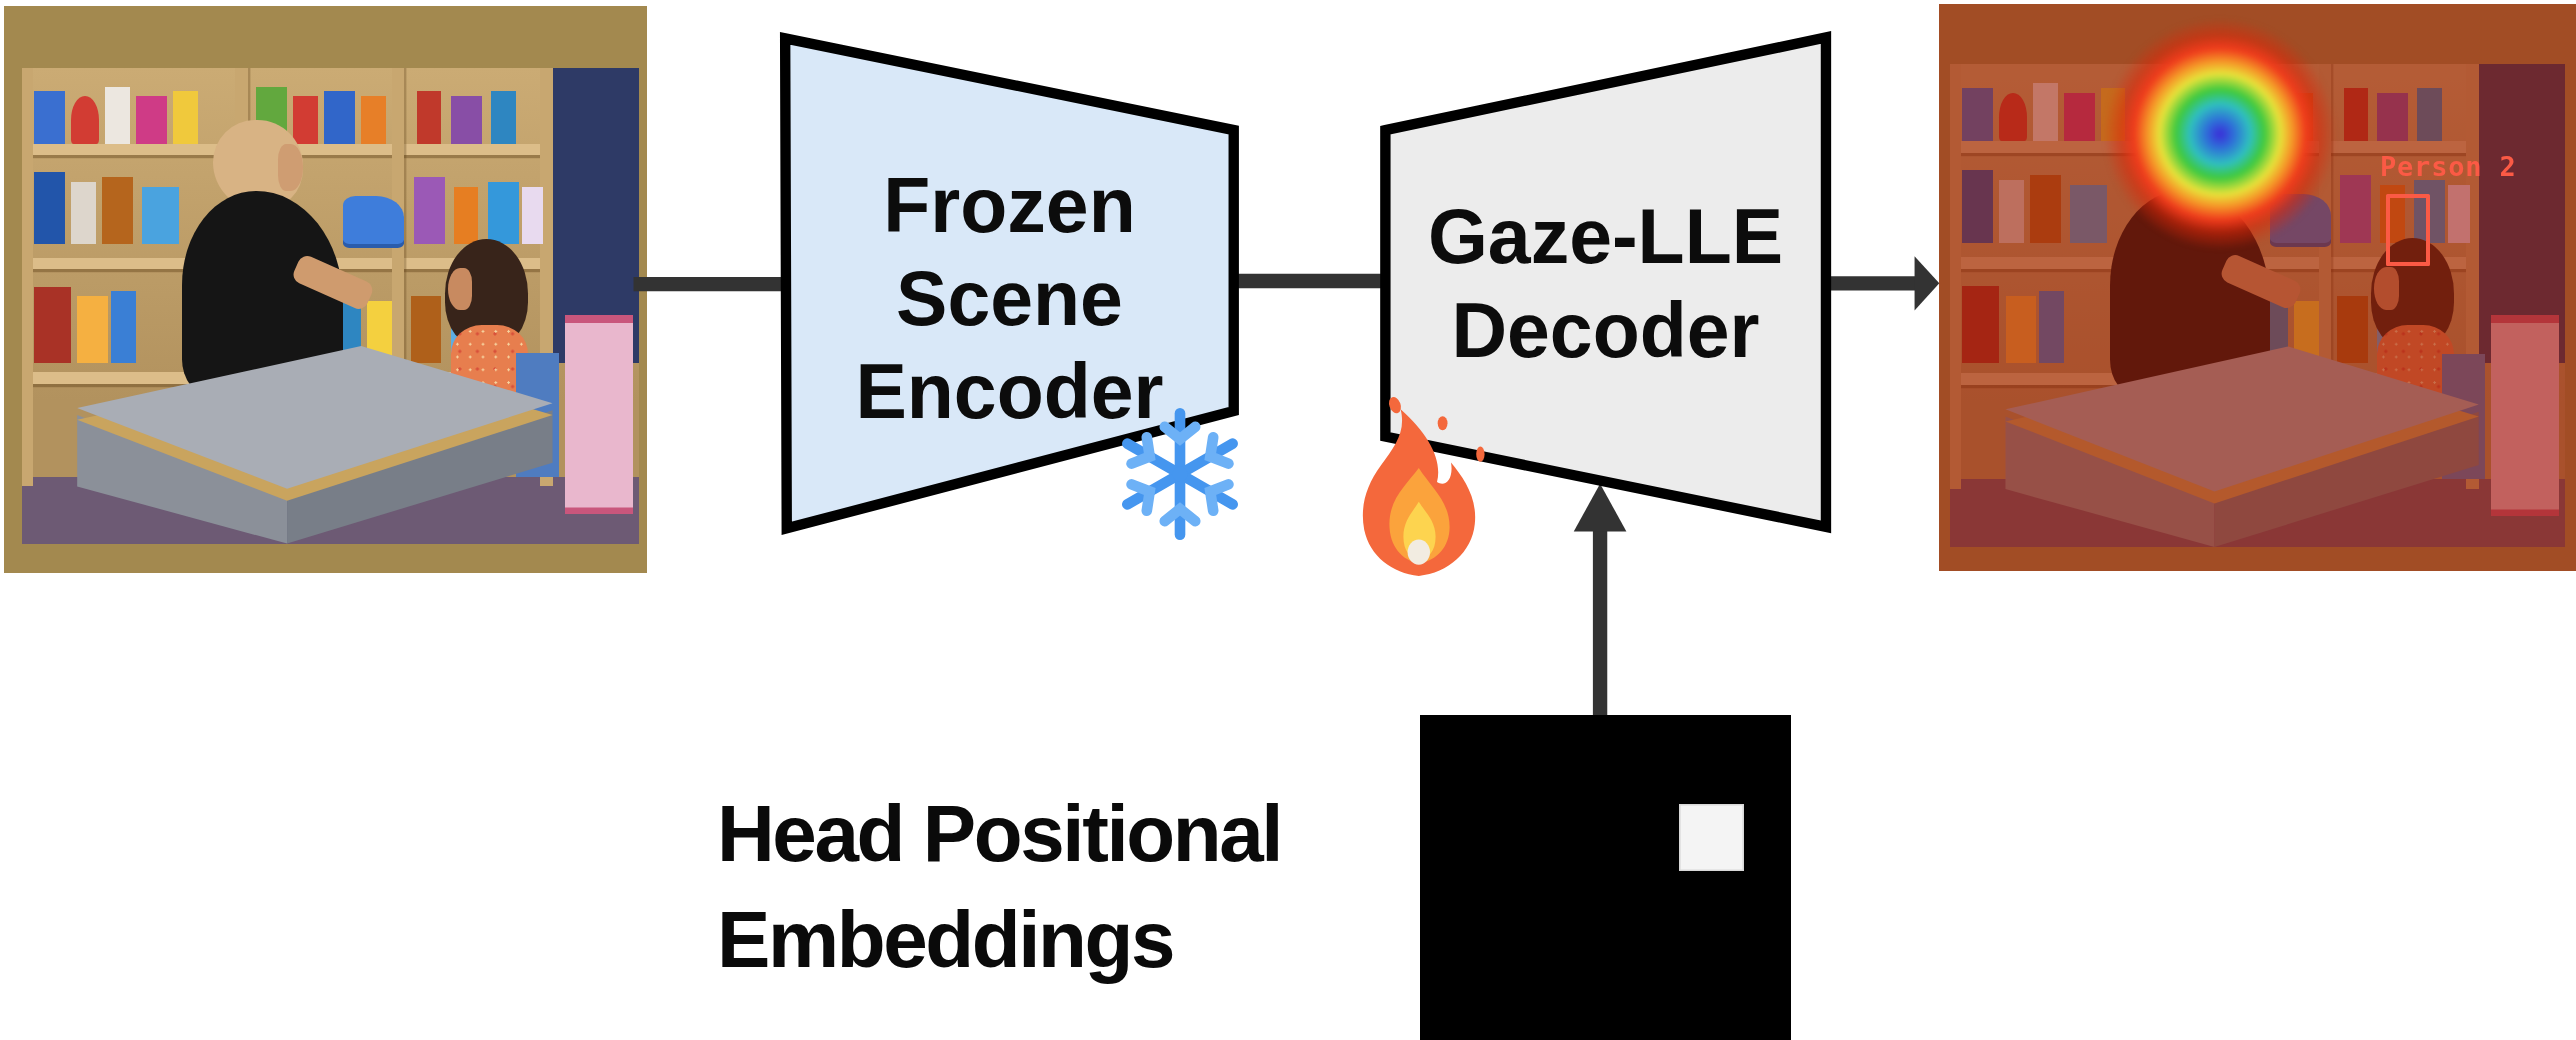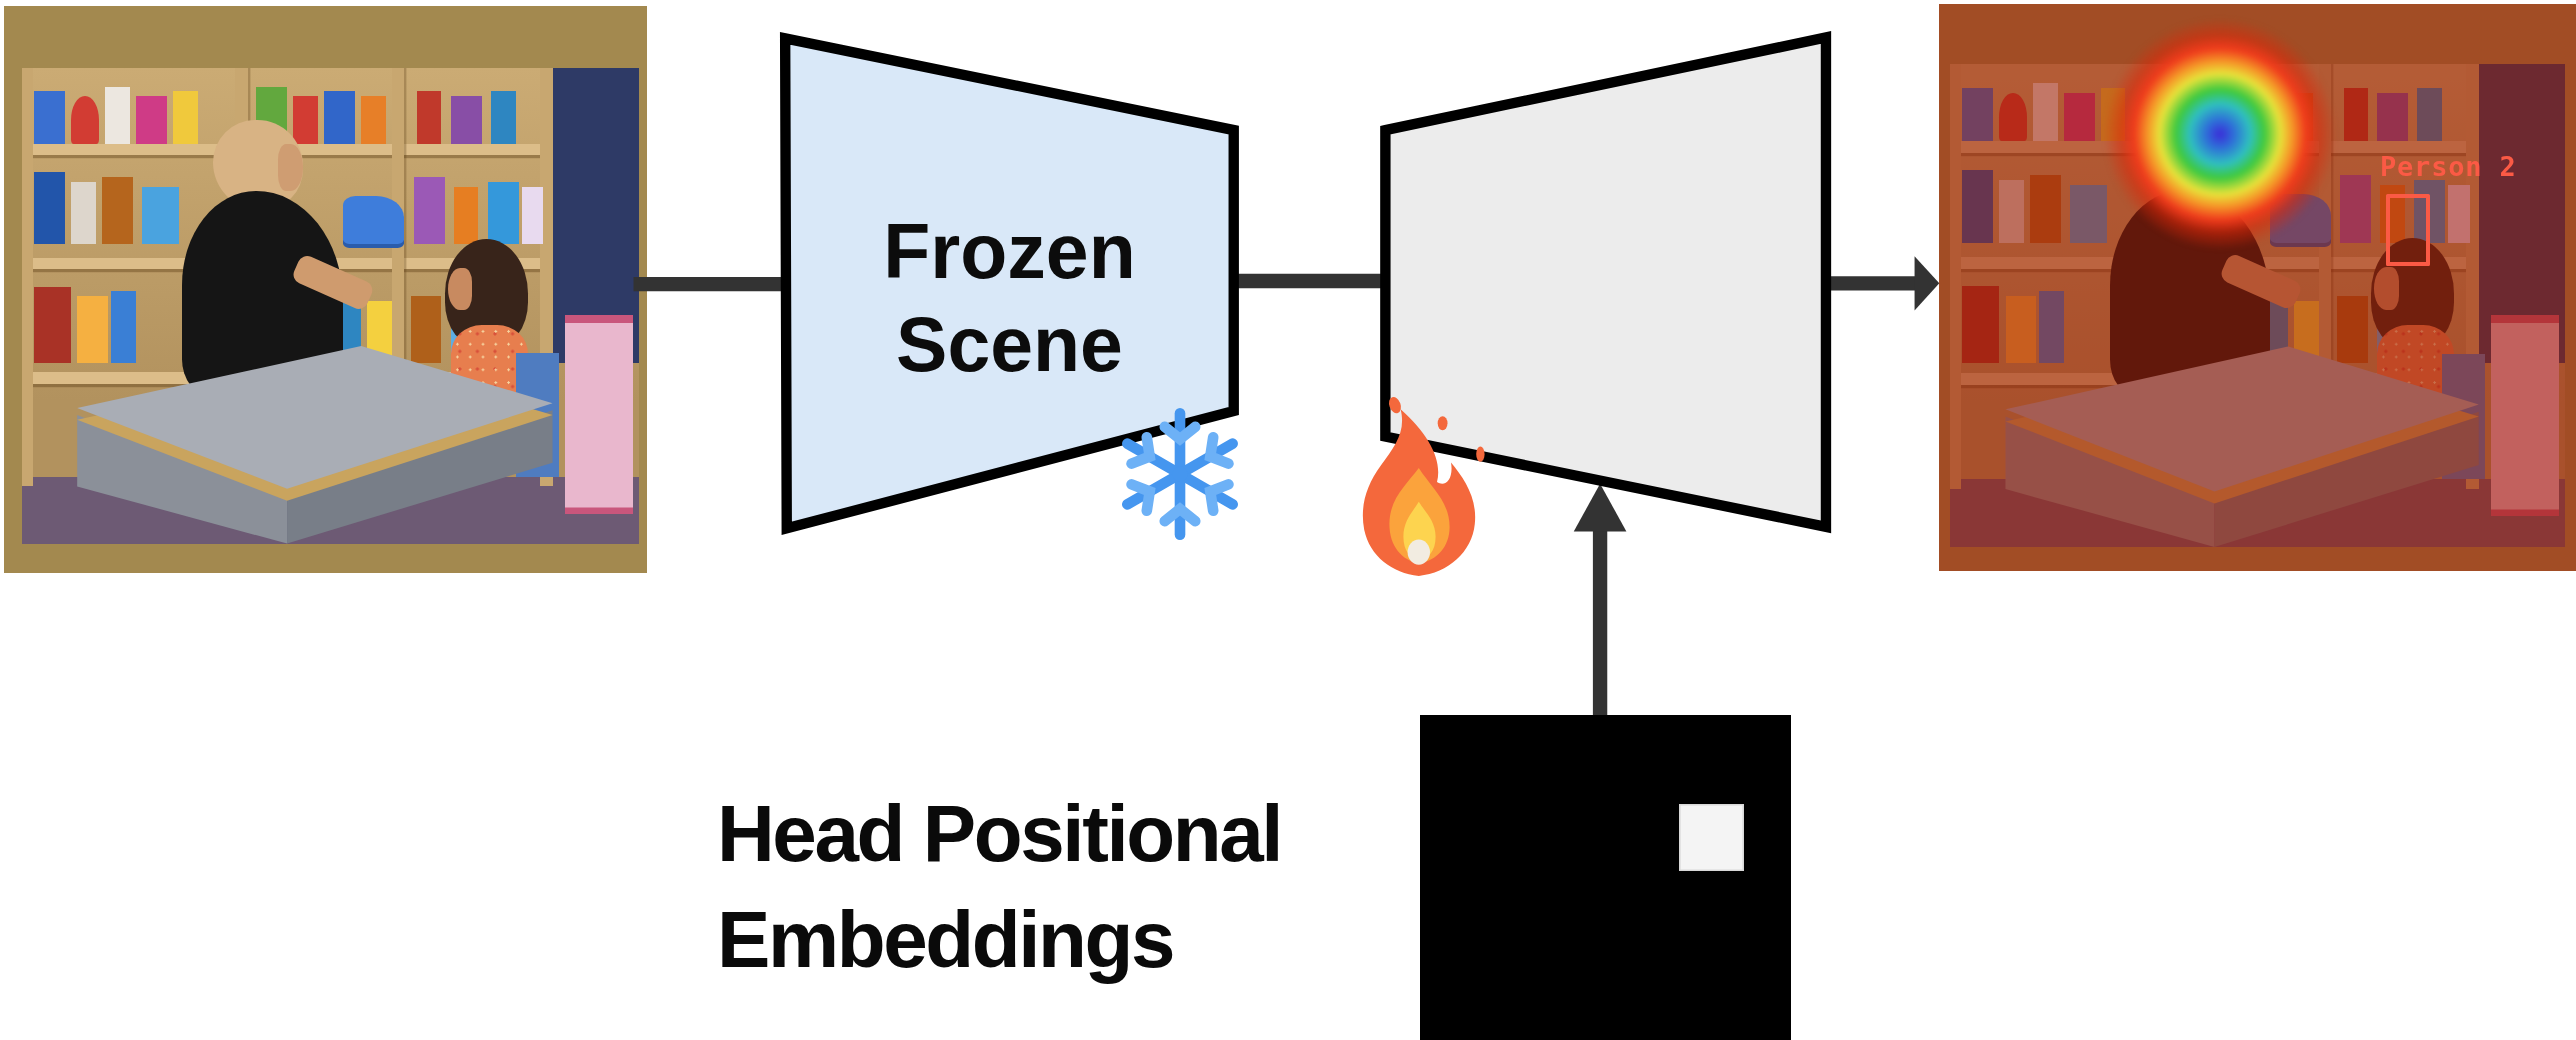--- a/index.html
+++ b/index.html
@@ -191,20 +191,25 @@
     <line x1="2004" y1="897" x2="2004" y2="664" style="stroke:var(--arrow);stroke-width:18;"></line>
     <polygon points="1971,666 2037,666 2004,606" style="fill:var(--arrow);"></polygon>
 
     <polygon points="983,48 1545,163 1545,515 985,662" style="fill:var(--encoder-fill);stroke:var(--block-stroke);stroke-width:13;stroke-linejoin:miter;"></polygon>
     <polygon points="1735,163 2287,47 2287,660 1735,547" style="fill:var(--decoder-fill);stroke:var(--block-stroke);stroke-width:13;stroke-linejoin:miter;"></polygon>
   </svg>
 
   <div class="block-label enc-label layer3">
     <div>Frozen</div>
     <div>Scene</div>
+    <div>Encoder</div>
+  </div>
+  <div class="block-label dec-label layer3">
+    <div>Gaze-LLE</div>
+    <div>Decoder</div>
   </div>
 
   <svg class="abs layer4" style="left:1104px;top:398px;" width="152" height="152" viewBox="-50 -50 100 100">
     <g style="stroke:var(--snowflake);" stroke-width="7" stroke-linecap="round" fill="none">
       <g>
           <line y2="-40"></line>
           <path d="M-10 -31 L0 -23 L10 -31" style="stroke:var(--snowflake-light);"></path>
         </g>
       <g transform="rotate(60)">
           <line y2="-40"></line>

